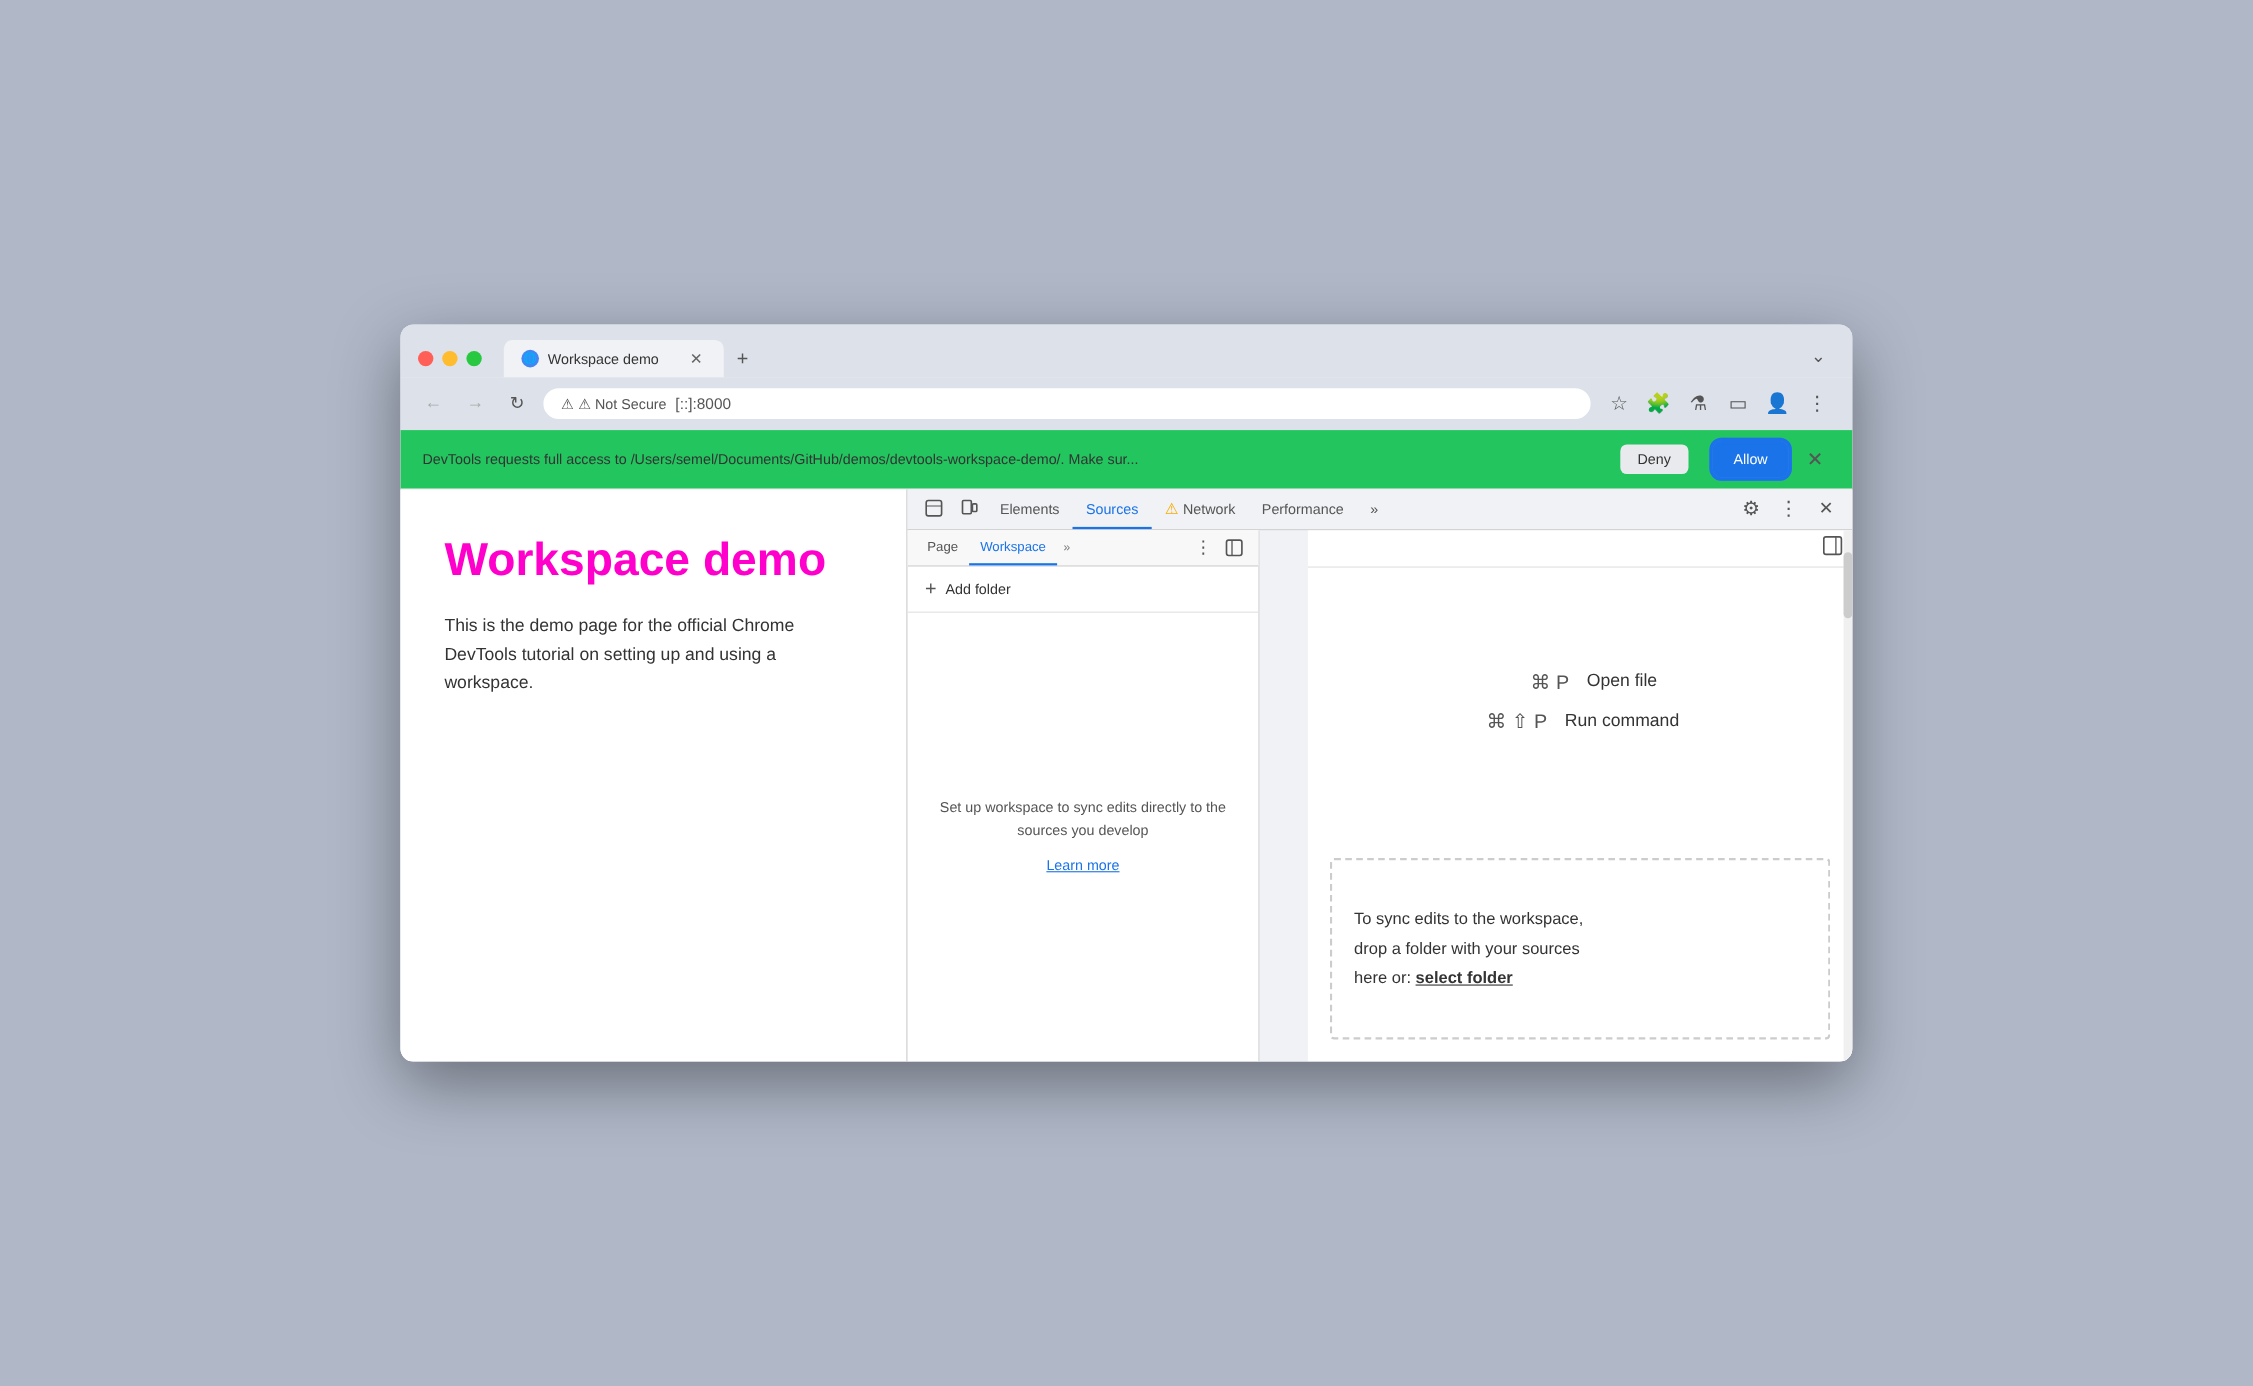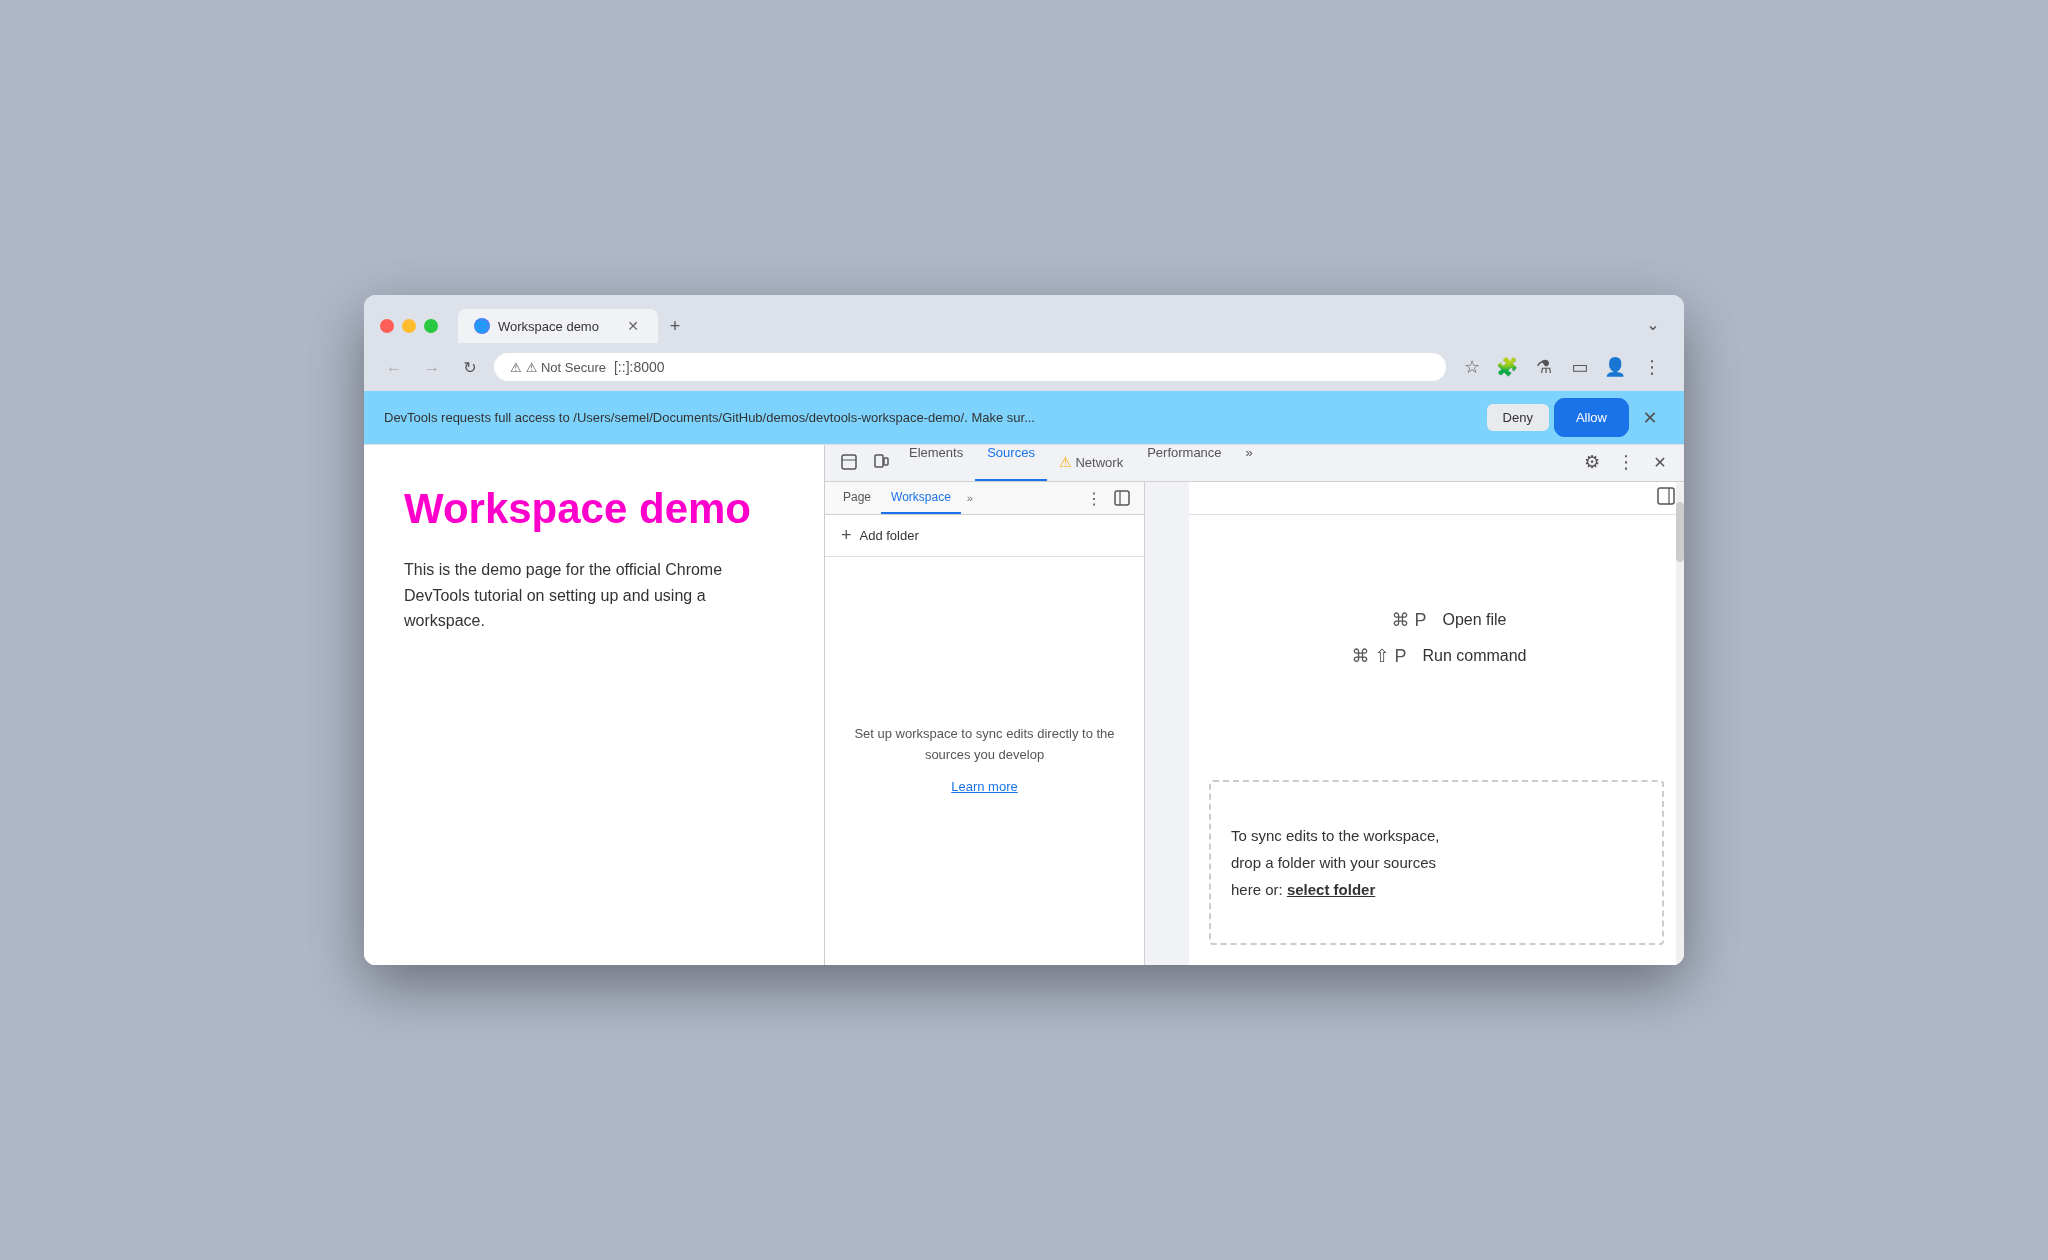--- a/index.html
+++ b/index.html
@@ -183,21 +183,21 @@
       justify-content: center;
       border-radius: 50%;
       color: #555;
       cursor: pointer;
       font-size: 18px;
     }
     .toolbar-icon.profile { color: #1a73e8; }
 
     
     .notification-bar {
-      background: #7dd3fc;
+      background: #22c55e;
       border-bottom: 1px solid #e0e0e0;
       padding: 10px 20px;
       display: flex;
       align-items: center;
       font-size: 13px;
       color: #333;
     }
 
     .notification-text {
       flex: 1;
@@ -206,21 +206,21 @@
       white-space: nowrap;
     }
 
     .notif-btn {
       padding: 6px 16px;
       border-radius: 6px;
       cursor: pointer;
       font-size: 13px;
       font-weight: 500;
       border: none;
-      margin-left: 8px;
+      margin-left: 22px;
     }
 
     .deny-btn {
       background: #e8eaed;
       color: #333;
     }
 
     .allow-btn {
       background: #1a73e8;
       color: white;
@@ -304,20 +304,21 @@
       cursor: pointer;
       color: #555;
       font-size: 16px;
       border-bottom: 2px solid transparent;
     }
 
     .devtools-tab {
       padding: 0 12px;
       height: 36px;
       display: flex;
+      align-items: center;
       font-size: 13px;
       color: #555;
       cursor: pointer;
       border-bottom: 2px solid transparent;
       white-space: nowrap;
     }
 
     .devtools-tab.active {
       color: #1a73e8;
       border-bottom: 2px solid #1a73e8;

